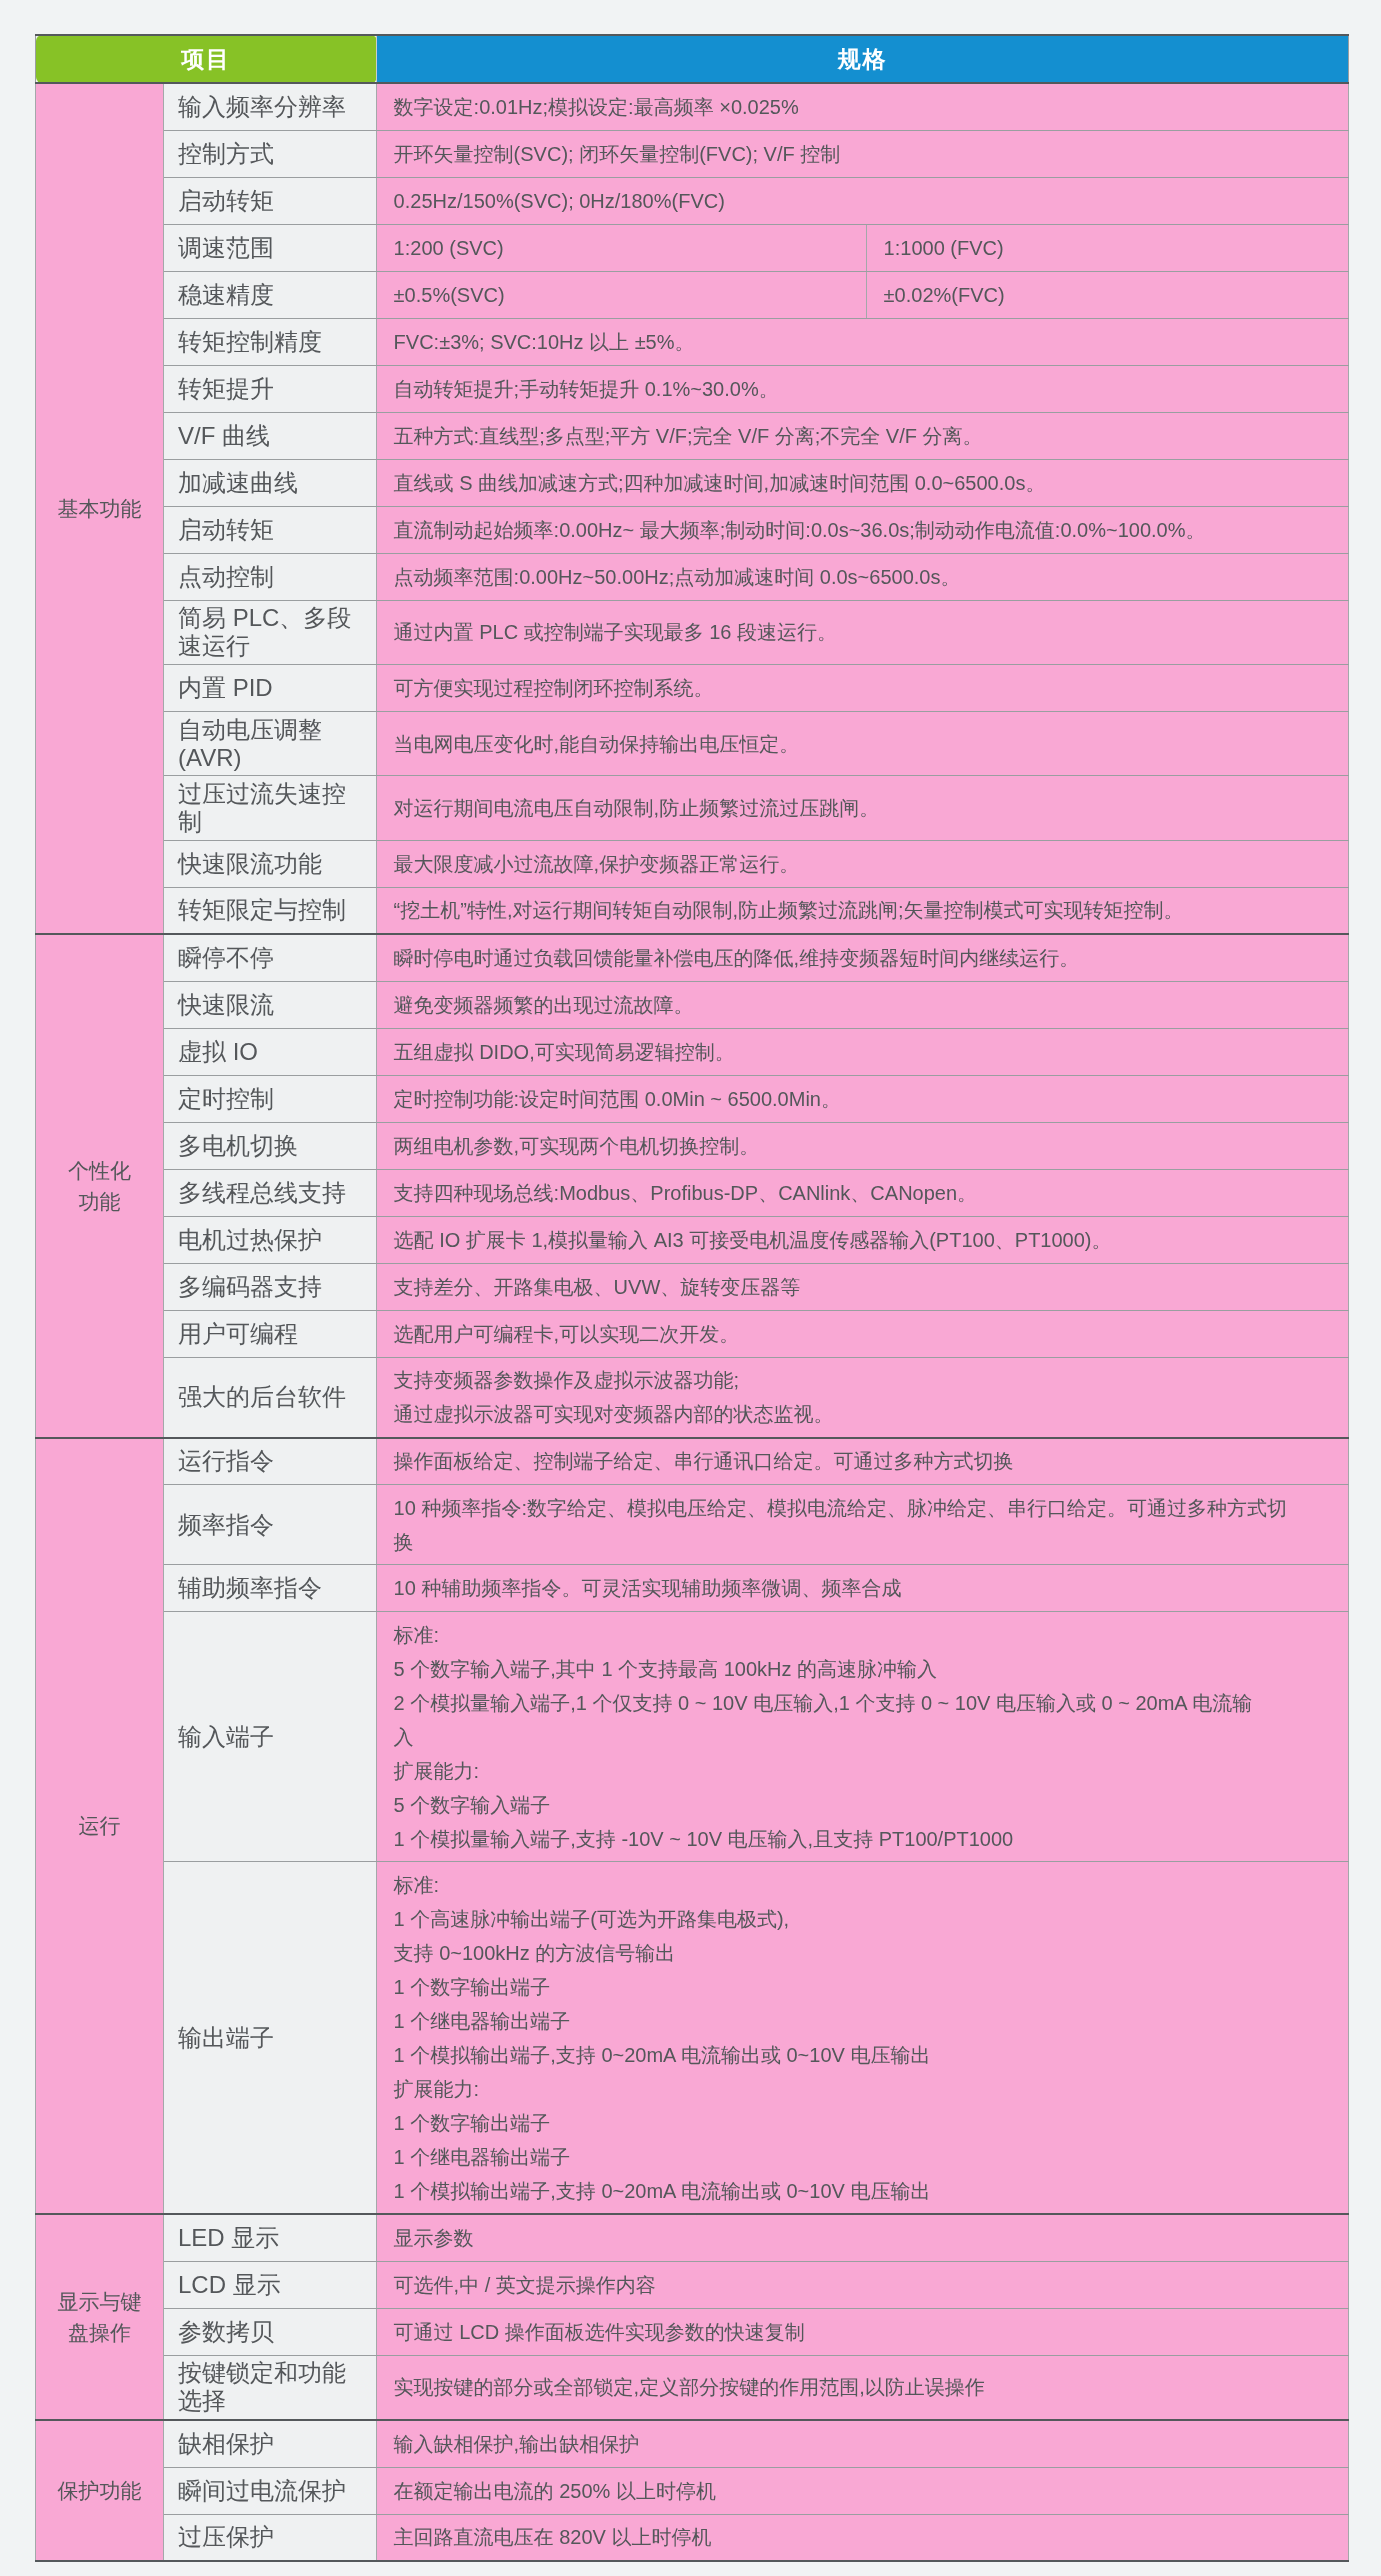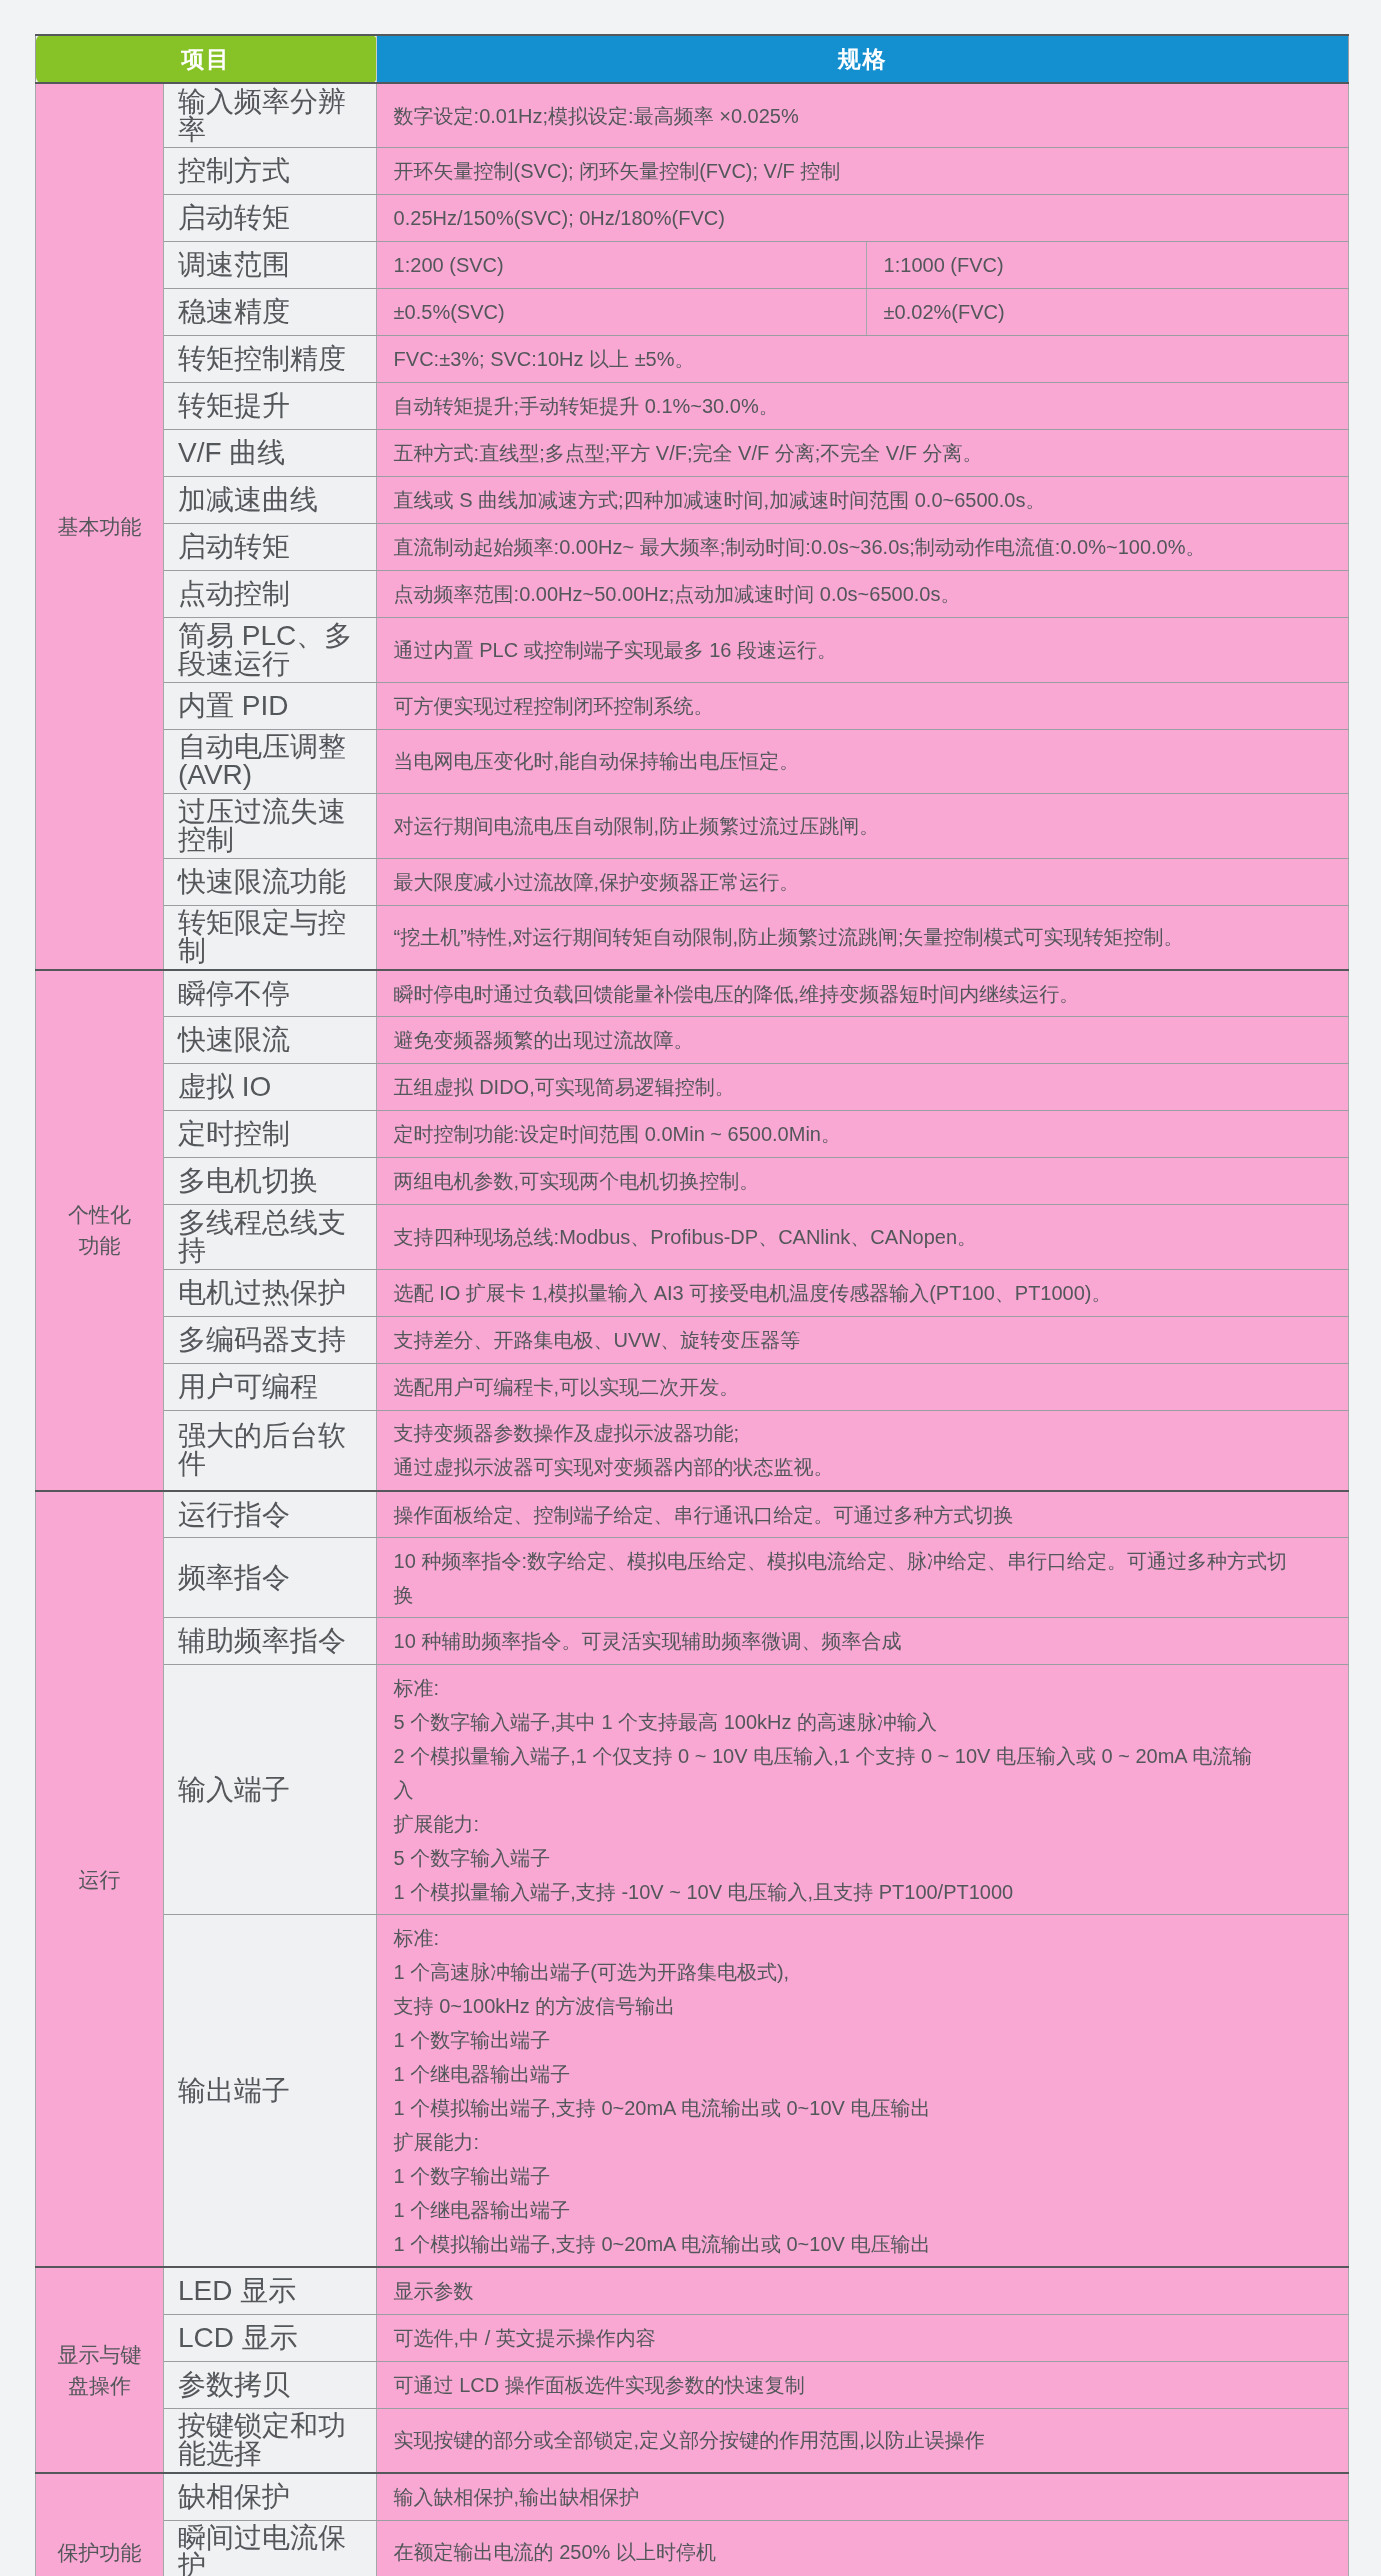--- a/index.html
+++ b/index.html
@@ -40,21 +40,21 @@
   tbody tr{height:47px;}
   td.group-cell{
     text-align:center;
     font-size:21px;
     line-height:31px;
     border-bottom:2.8px solid #54585b;
     background:#f9a8d4;
   }
   tr.group-end > td{border-bottom:2.8px solid #54585b;}
   td.item-cell{
-    font-size:28px;
+    font-size:24px;
     line-height:28px;
     padding:3.7px 9.2px 3.7px 14px;
     background:#eff1f2;
   }
   td.spec-cell{
     font-size:20px;
     padding:5.5px 11px 5.5px 16.6px;
     background:#f9a8d4;
   }
   .spec-line{line-height:34px;}

